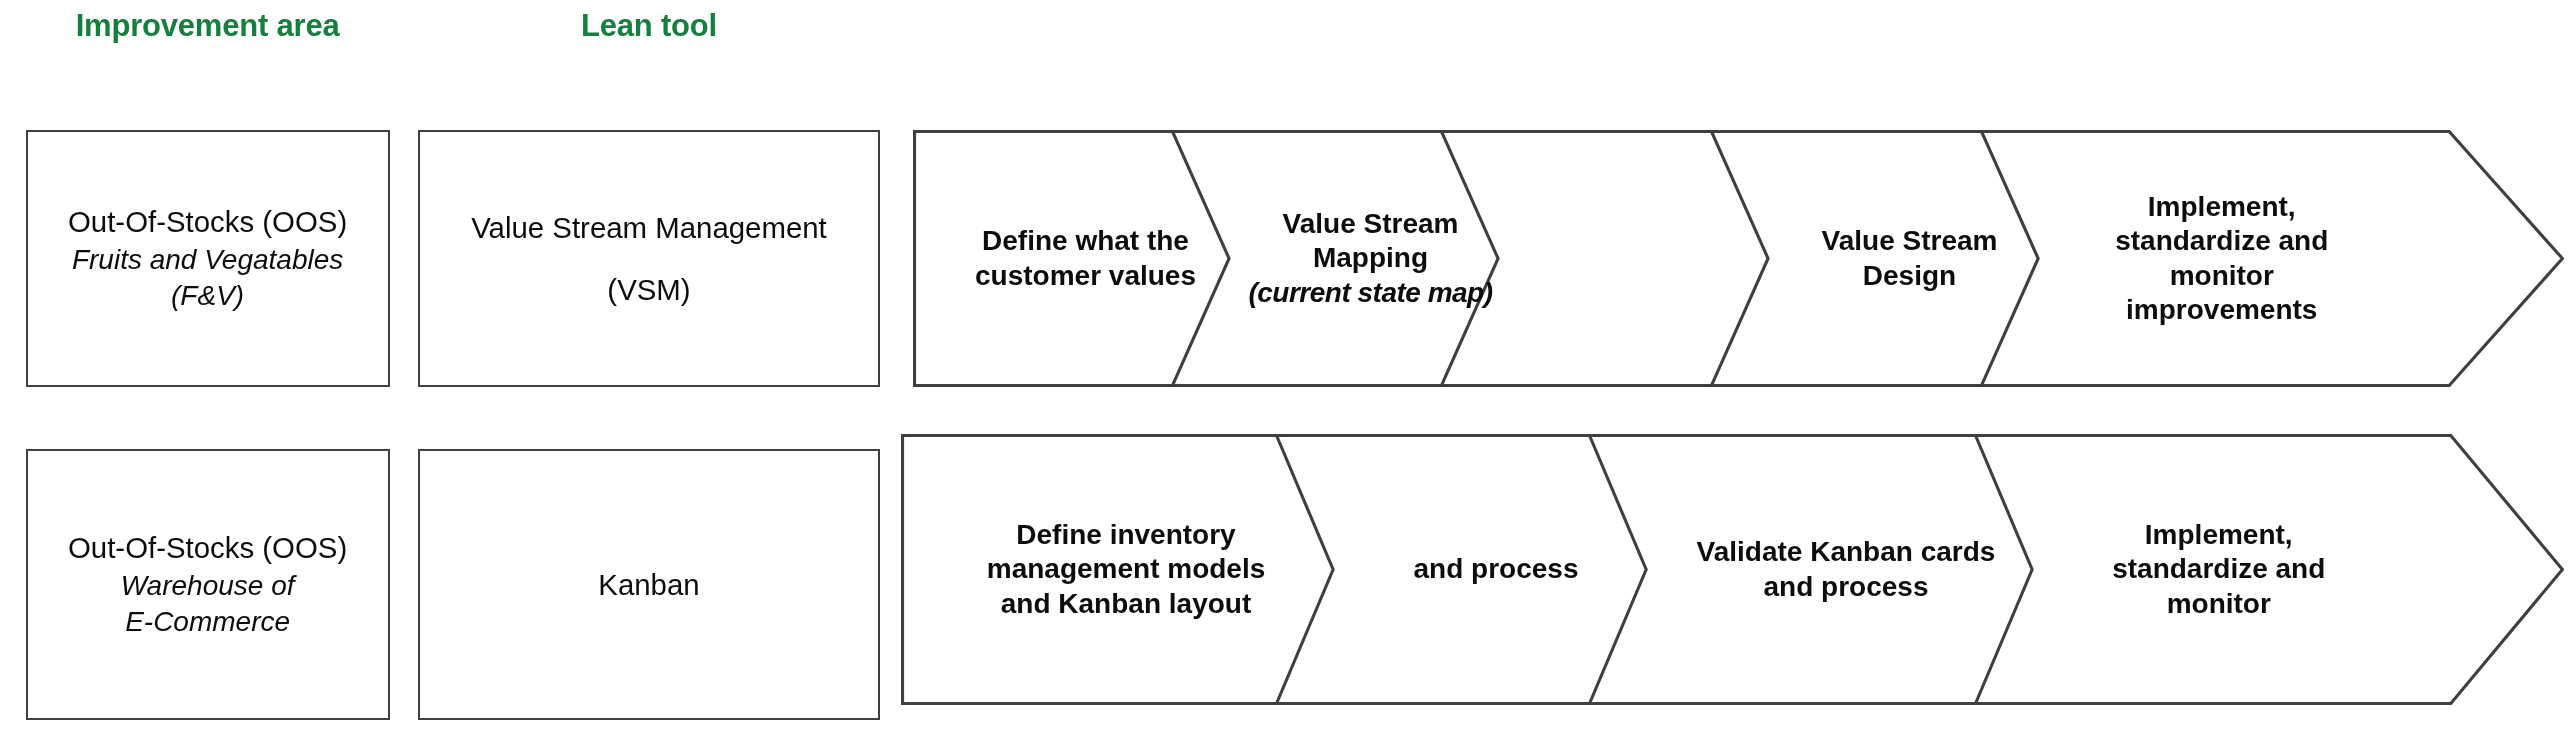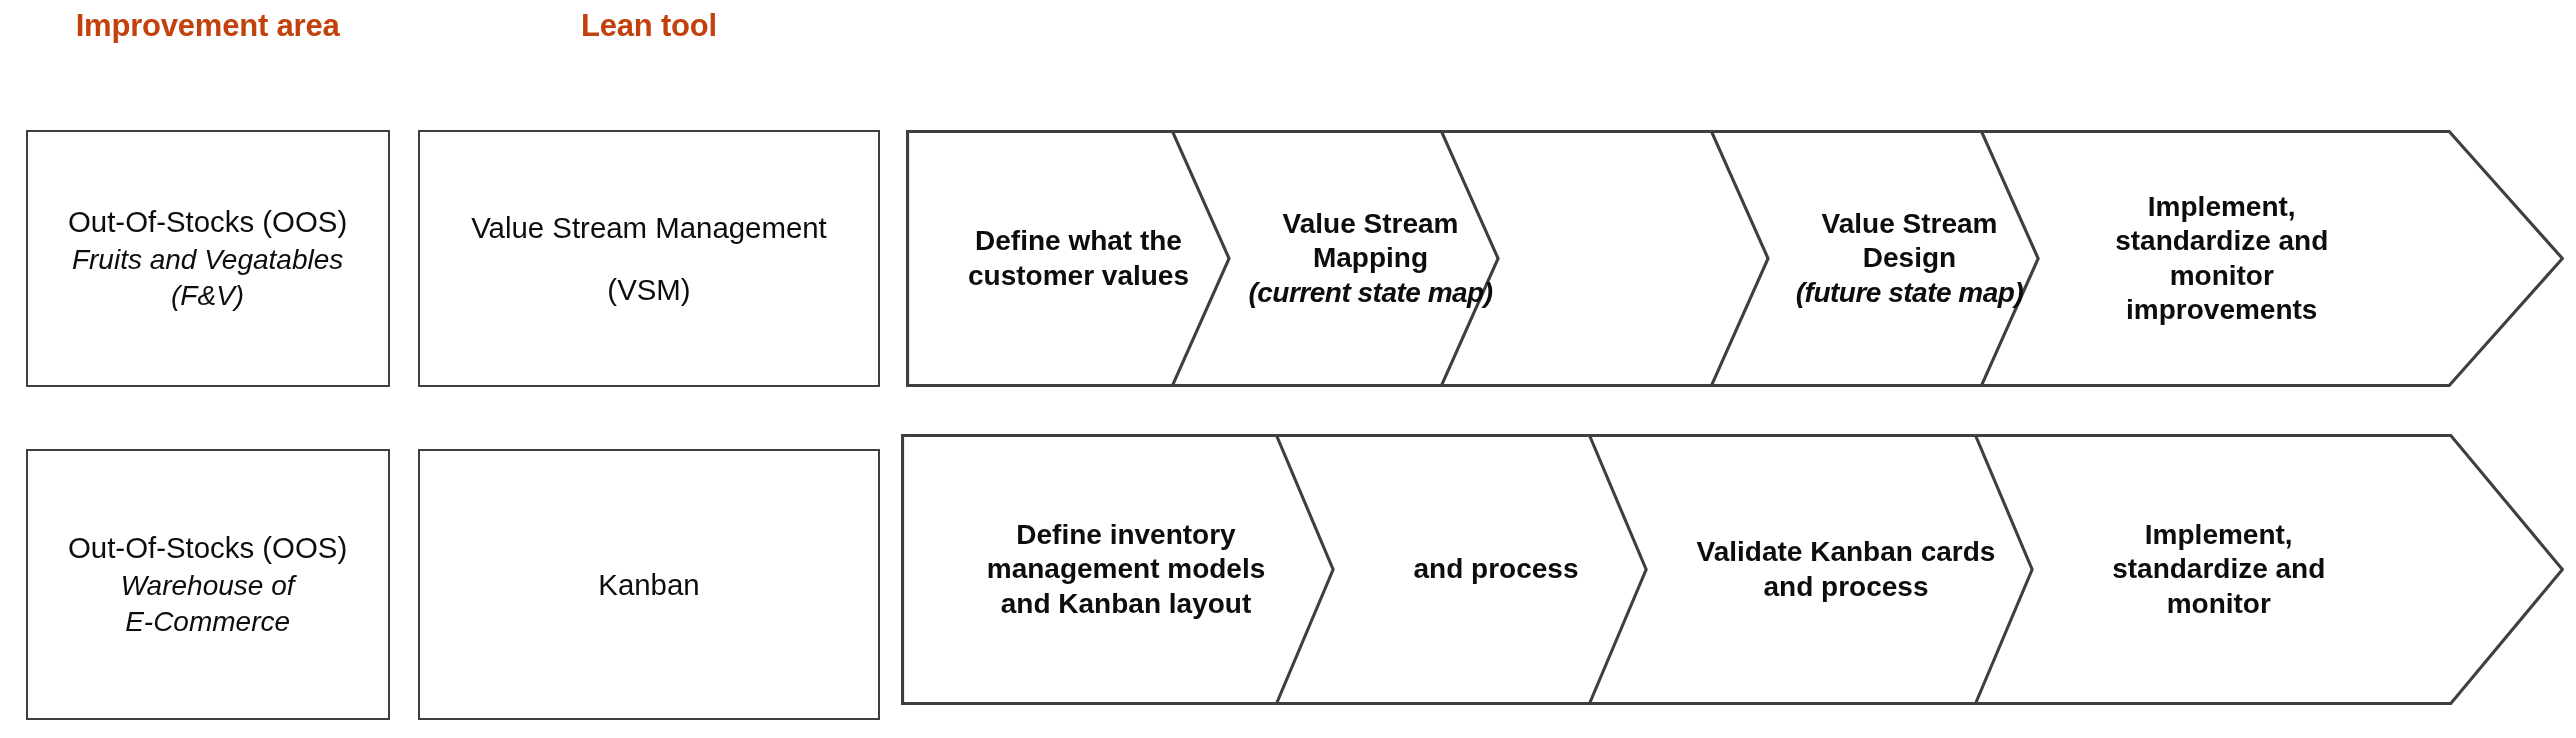--- a/index.html
+++ b/index.html
@@ -22,21 +22,21 @@
   }
 
   
   .col-header {
     position: absolute;
     font-size: 31px;
     font-weight: bold;
     letter-spacing: -0.2px;
     text-align: center;
     white-space: nowrap;
-    color: #c2410c;
+    color: #15803d;
   }
   #hdr-improvement { left: 25.6px;   top: 7.7px; width: 364px; }
   #hdr-lean        { left: 418px;  top: 7.7px; width: 462px; }
   #hdr-stages      { left: 901px; top: 7.7px; width: 1662px; }
 
   
   .cell {
     position: absolute;
     box-sizing: border-box;
     border: 2.3px solid #3f3f3f;
@@ -124,21 +124,21 @@
     <div class="line-italic">(F&amp;V)</div>
   </div>
 
   <div class="cell" id="cell-tool-1">
     <div class="line-plain" style="margin-bottom:20px;">Value Stream Management</div>
     <div class="line-plain">(VSM)</div>
   </div>
 
   <div class="stage-row" id="stage-row-1">
 
-    <div class="stage" style="left:5px; width:391px;">
+    <div class="stage" style="left:12px; width:391px;">
       <svg viewBox="0 0 505 332" preserveAspectRatio="none">
         <path d="M2,2 L430,2 L503,166 L430,330 L2,330 Z" fill="#ffffff" stroke="#3f3f3f" stroke-width="4"></path>
       </svg>
       <div class="stage-label" style="margin-right:46px;">
         <div>Define what the</div>
         <div>customer values</div>
       </div>
     </div>
 
     <div class="stage" style="left:270px; width:391px;">
@@ -158,21 +158,20 @@
       </svg>
     </div>
 
     <div class="stage" style="left:809px; width:391px;">
       <svg viewBox="0 0 505 332" preserveAspectRatio="none">
         <path d="M2,2 L430,2 L503,166 L430,330 L2,330 L75,166 Z" fill="#ffffff" stroke="#3f3f3f" stroke-width="4"></path>
       </svg>
       <div class="stage-label" style="margin-left:31px;margin-right:23px;">
         <div>Value Stream</div>
         <div>Design</div>
-        <div class="sub">(future state map)</div>
       </div>
     </div>
 
     <div class="stage" style="left:1079px; width:584px;">
       <svg viewBox="0 0 753 332" preserveAspectRatio="none">
         <path d="M2,2 L605,2 L751,166 L605,330 L2,330 L75,166 Z" fill="#ffffff" stroke="#3f3f3f" stroke-width="4"></path>
       </svg>
       <div class="stage-label" style="margin-left:15.5px;margin-right:116px;">
         <div>Implement,</div>
         <div>standardize and</div>

